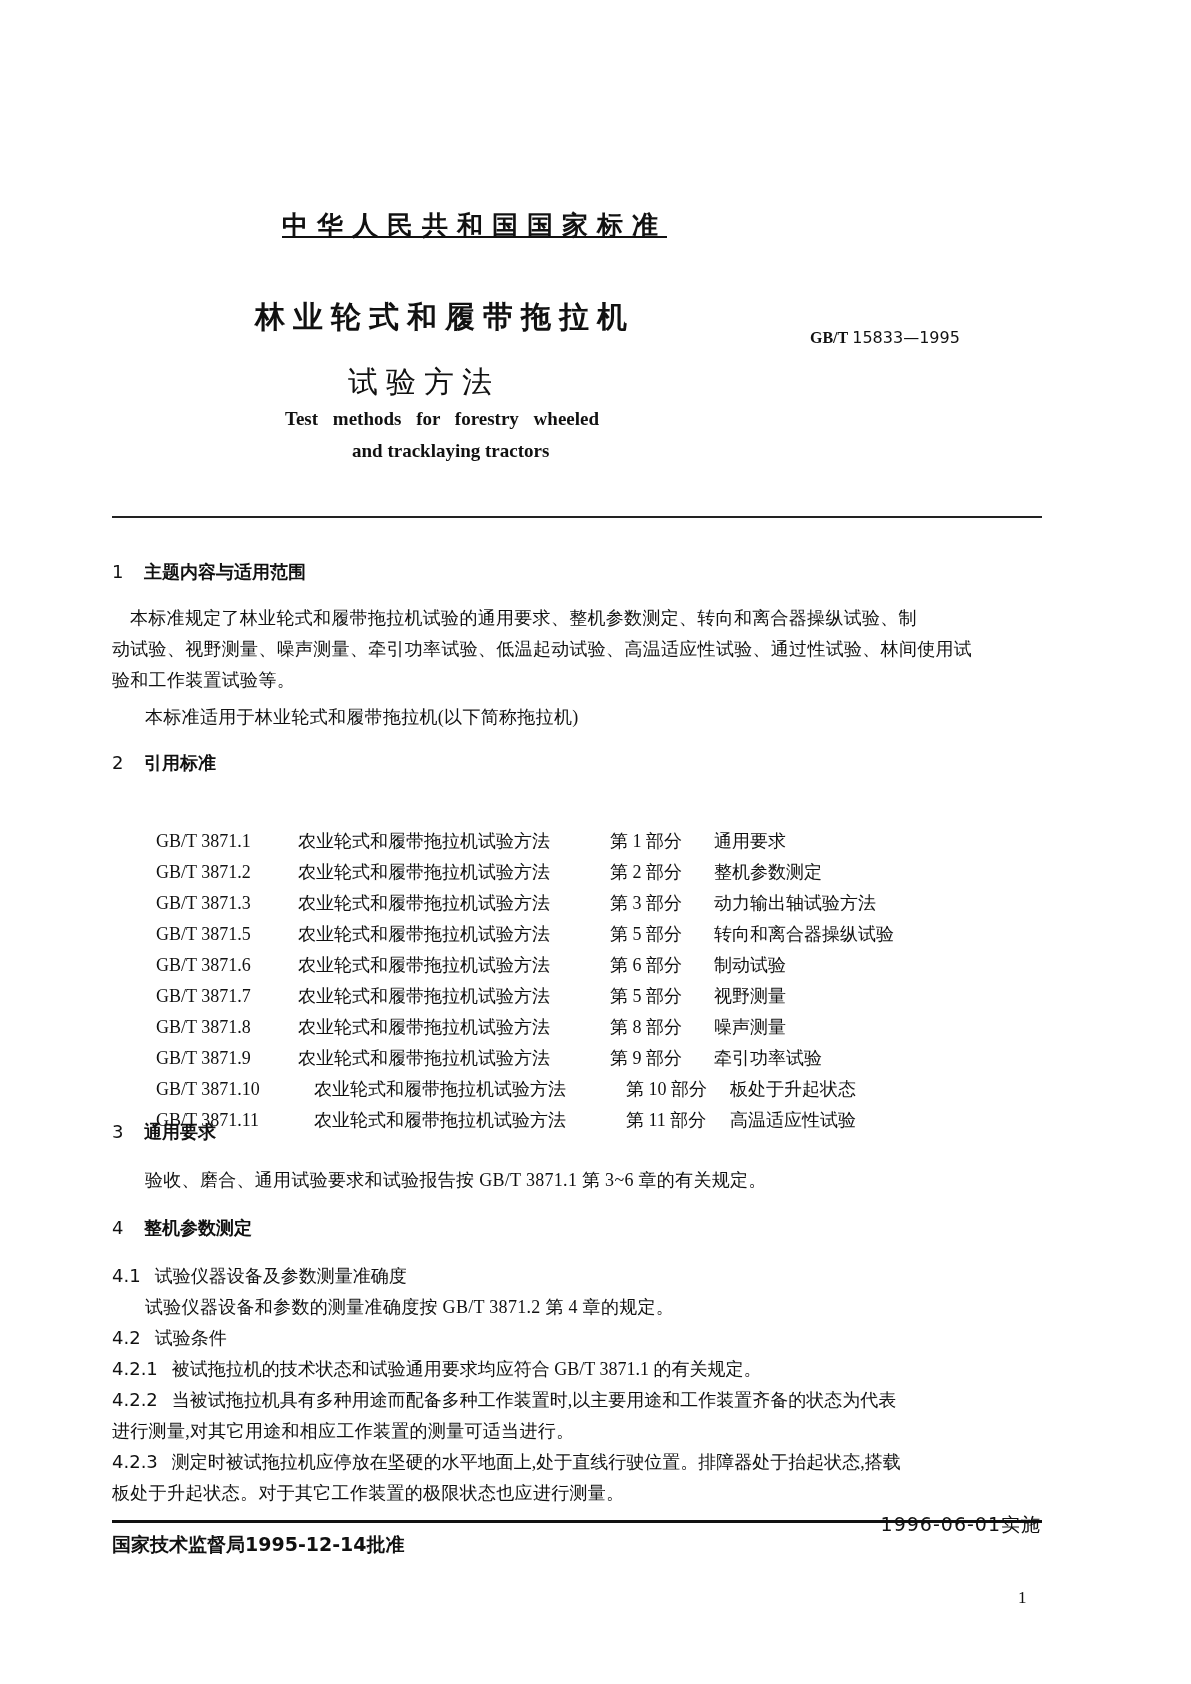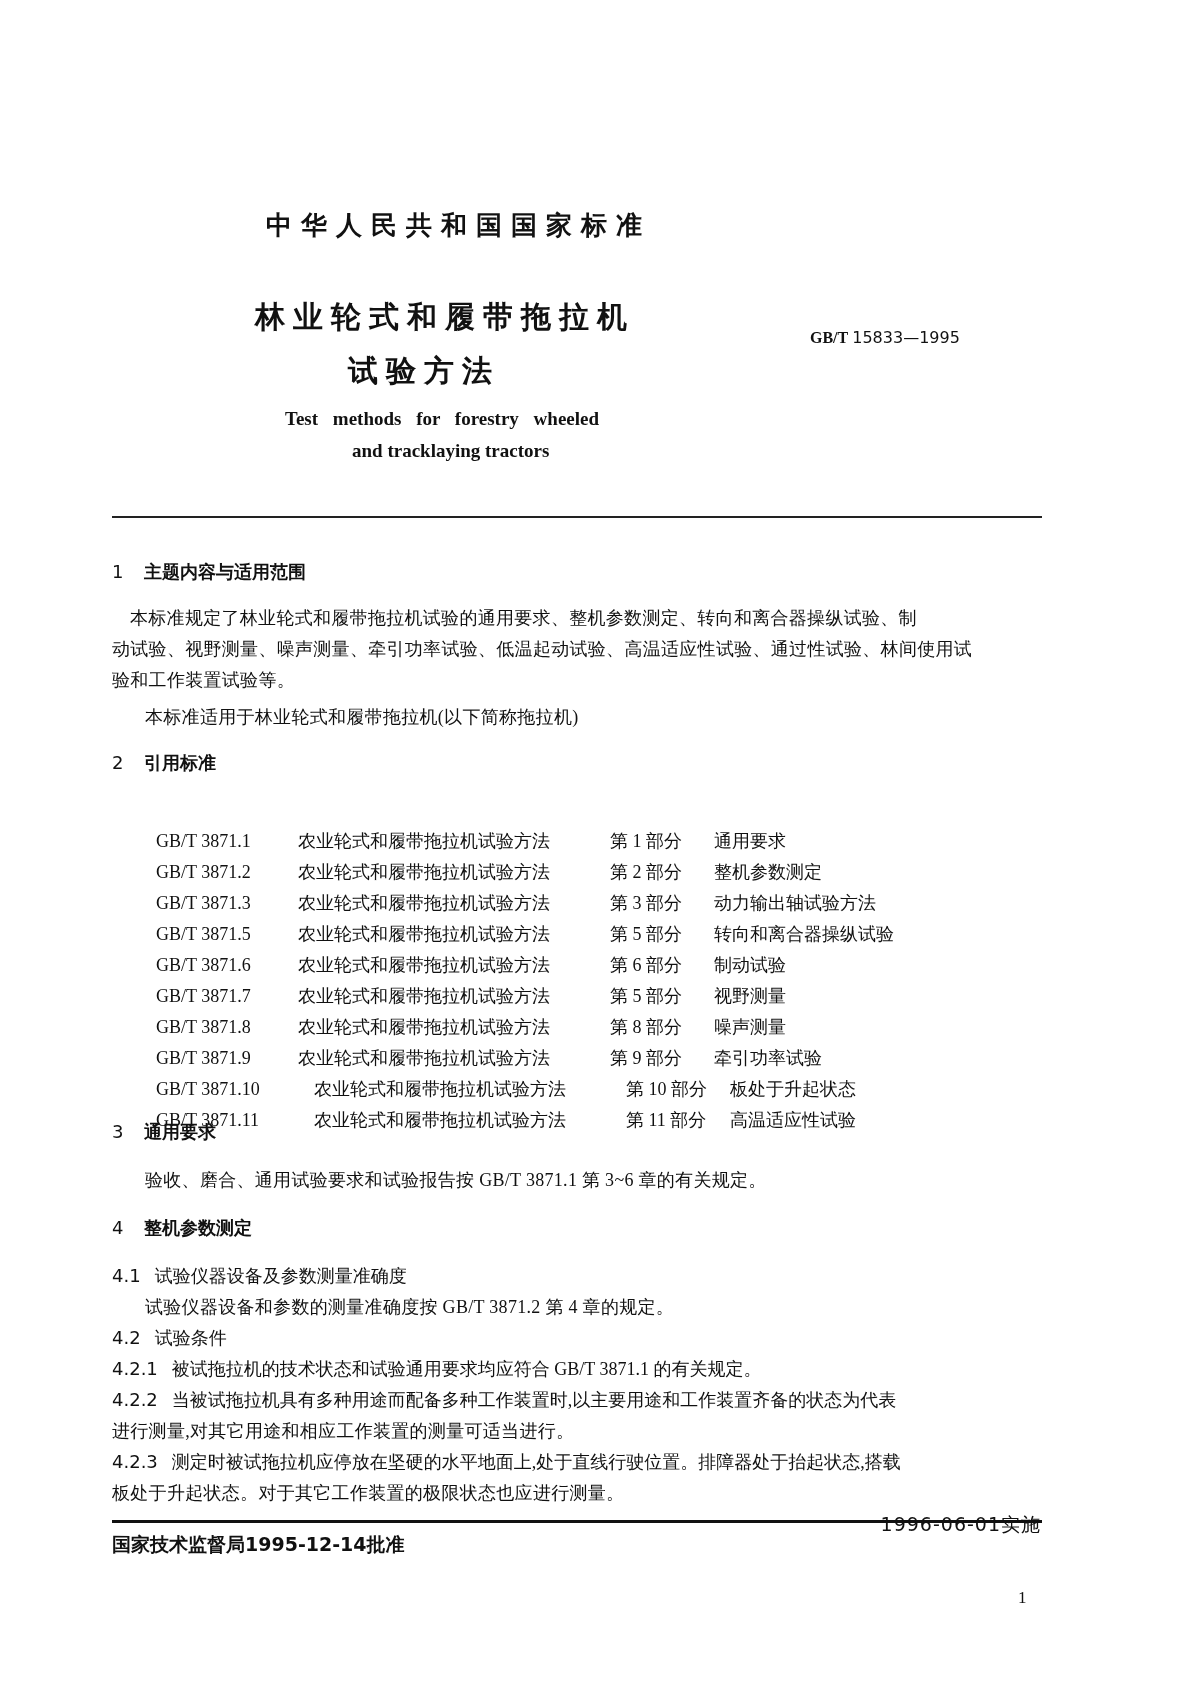--- a/index.html
+++ b/index.html
@@ -1,22 +1,22 @@
 <!DOCTYPE html>
 <html><head>
   <meta charset="utf-8">
   <style>
     html, body { margin: 0; padding: 0; background: #ffffff; }
     body { width: 1191px; height: 1684px; position: relative; overflow: hidden; color: #111; }
     .abs { position: absolute; white-space: nowrap; }
     .sans { font-family: "DejaVu Sans", "Liberation Sans", sans-serif; }
     .serif { font-family: "Liberation Serif", "DejaVu Serif", serif; }
-    .hdr-national { left: 266px; top: 208px; font-size: 26px; font-weight: bold; letter-spacing: 9px; }
+    .hdr-national { left: 282px; top: 208px; font-size: 26px; font-weight: bold; letter-spacing: 9px; text-decoration: underline; }
     .title-cn-1 { left: 255px; top: 297px; font-size: 30px; font-weight: bold; letter-spacing: 8px; }
-    .title-cn-2 { left: 348px; top: 351px; font-size: 30px; font-weight: bold; letter-spacing: 8px; }
+    .title-cn-2 { left: 348px; top: 362px; font-size: 30px; font-weight: normal; letter-spacing: 8px; }
     .std-code { left: 810px; top: 328px; font-size: 16px; }
     .std-code b { font-family: "Liberation Serif", serif; font-weight: bold; }
     .title-en-1 { left: 285px; top: 408px; font-size: 19px; font-weight: bold; word-spacing: 10px; }
     .title-en-2 { left: 352px; top: 440px; font-size: 19px; font-weight: bold; }
     .rule-top { position: absolute; left: 112px; top: 516px; width: 930px; height: 2px; background: #222; }
     .sec { font-size: 18px; font-weight: bold; }
     .sec .num { display: inline-block; width: 32px; font-weight: normal; }
     .para { font-size: 18px; letter-spacing: 0.3px; }
     .ref-row { position: absolute; left: 156px; font-size: 18px; }
     .ref-row span { display: inline-block; }

